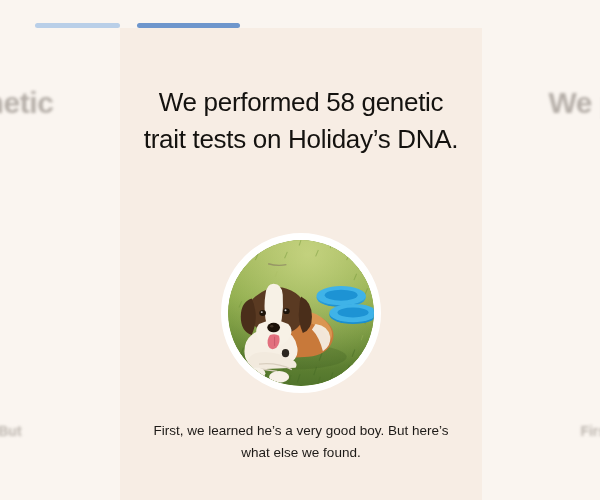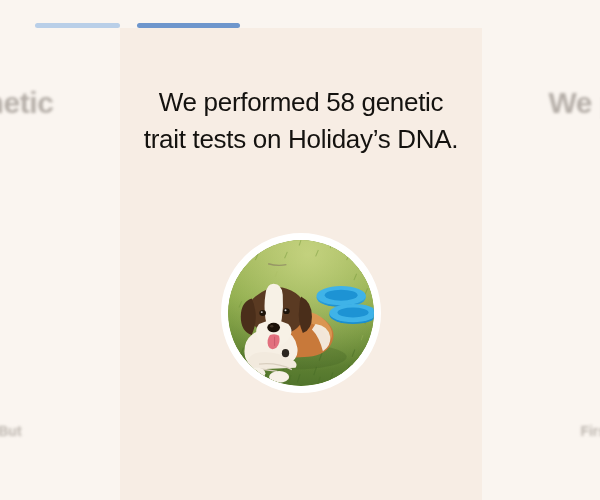--- a/index.html
+++ b/index.html
@@ -293,16 +293,17 @@
               <path d="M34 160 l3 -10"></path>
               <path d="M66 158 l3 -10"></path>
             <path d="M98 160 l3 -10"></path>
               <path d="M126 157 l3 -10"></path>
               <path d="M152 159 l3 -10"></path>
           </g>
         </svg>
       </div>
     </div>
 
+    <div class="subtext">First, we learned he’s a very good boy. But here’s what else we found.</div>
 
   </div>
 
 </div>
 
 </body></html>

